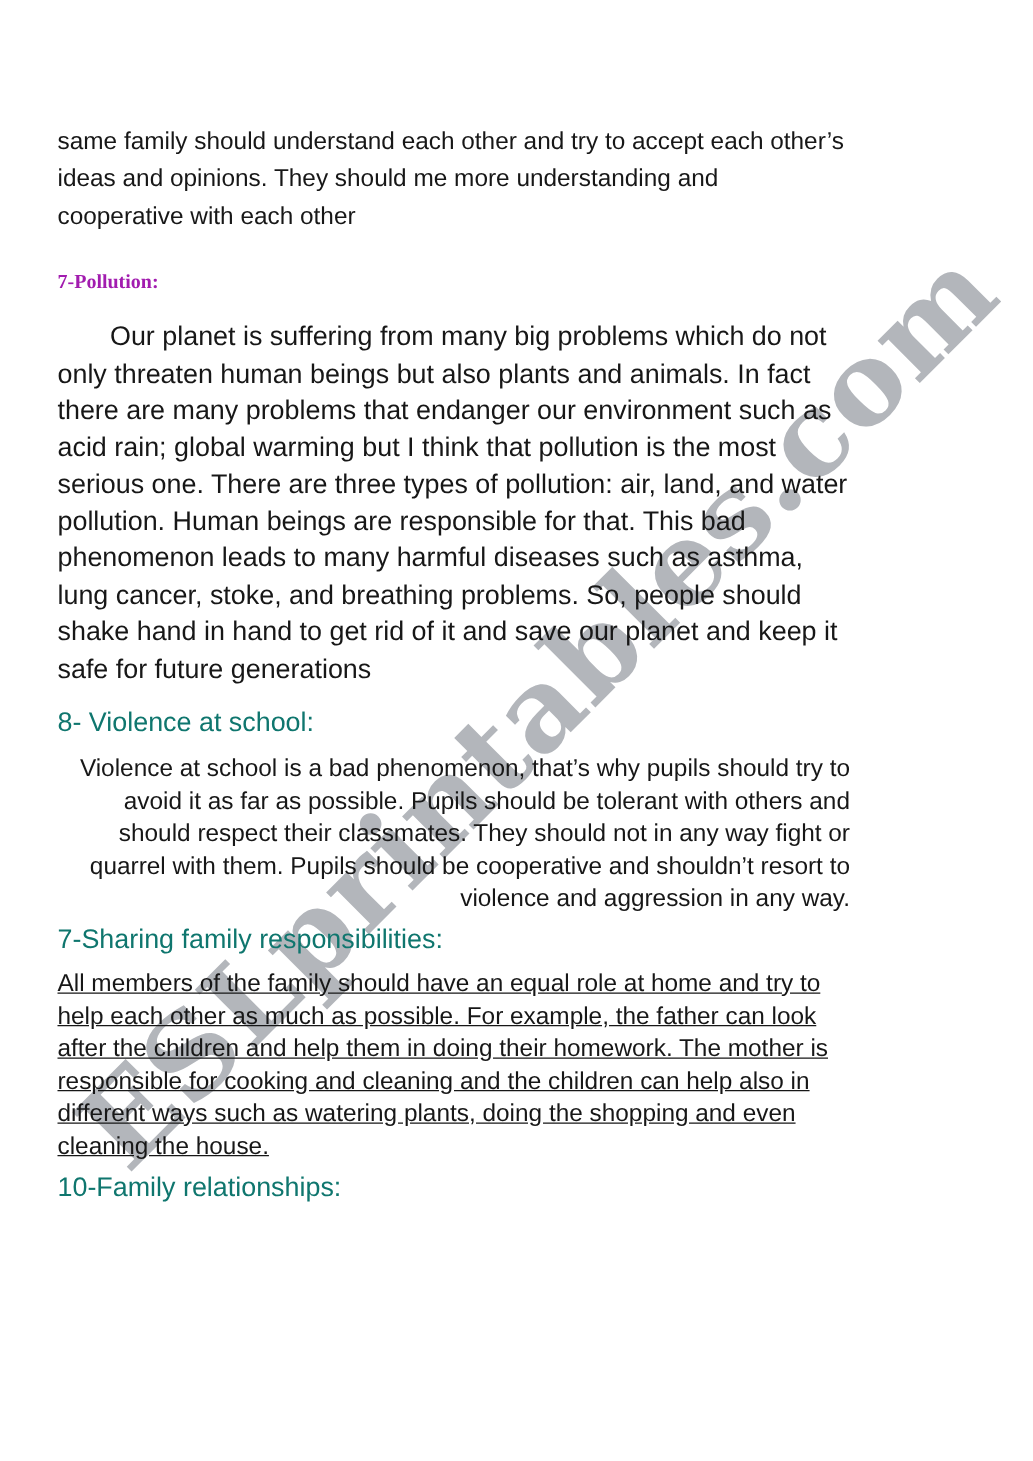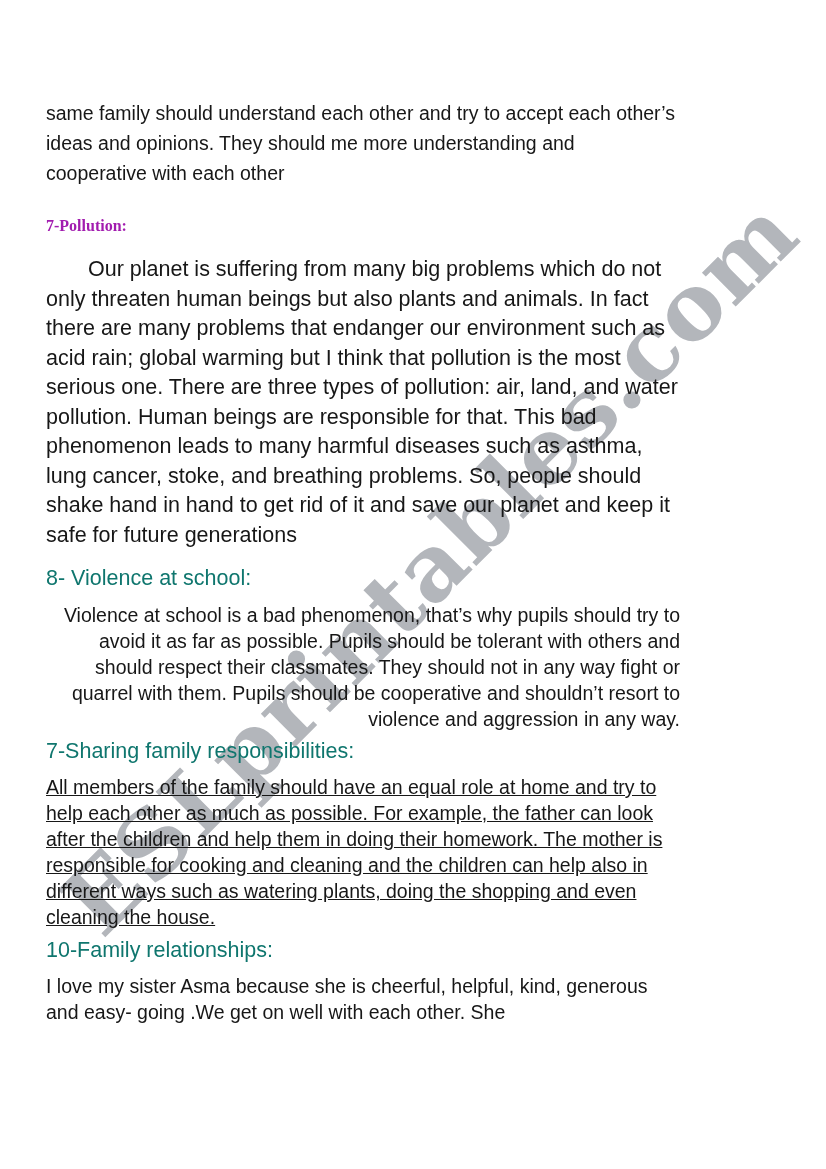--- a/index.html
+++ b/index.html
@@ -95,16 +95,15 @@
     <h2 class="sans-heading h-violence">8- Violence at school:</h2>
 
     <p class="sans-para p-violence">Violence at school is a bad phenomenon, that’s why pupils should try to avoid it as far as possible. Pupils should be tolerant with others and should respect their classmates. They should not in any way fight or quarrel with them. Pupils should be cooperative and shouldn’t resort to violence and aggression in any way.</p>
 
     <h2 class="sans-heading h-responsibilities">7-Sharing family responsibilities:</h2>
 
     <p class="sans-para p-responsibilities">All members of the family should have an equal role at home and try to help each other as much as possible. For example, the father can look after the children and help them in doing their homework. The mother is responsible for cooking and cleaning and the children can help also in different ways such as watering plants, doing the shopping and even cleaning the house.</p>
 
     <h2 class="sans-heading h-relationships">10-Family relationships:</h2>
 
-    <p class="sans-para p-relationships">I love my sister Asma because she is cheerful, helpful, kind, generous and easy- going .We get on well with each other. She</p>
 
   </div>
 </div>
 
 </body></html>

